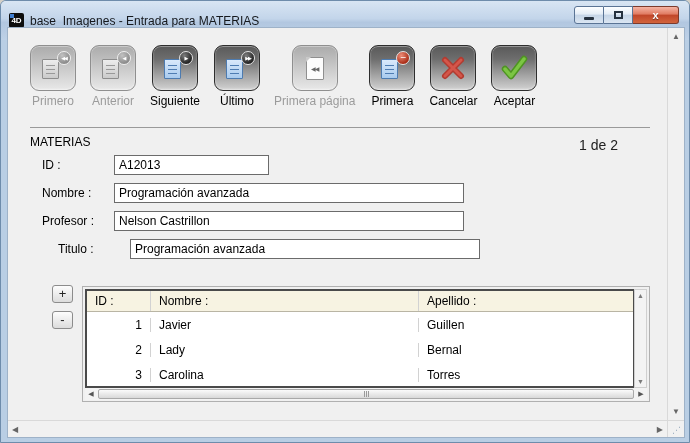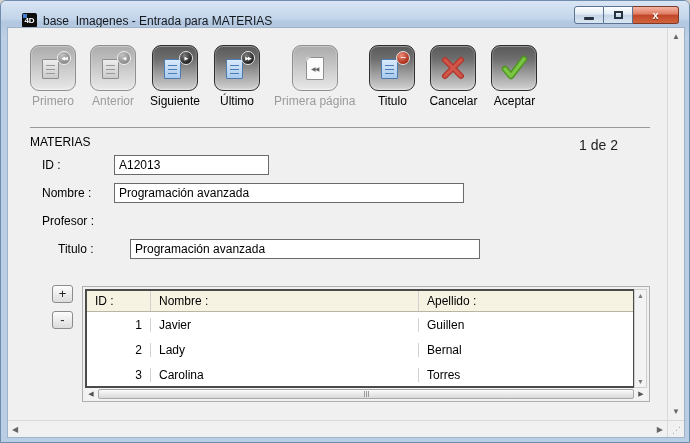--- a/index.html
+++ b/index.html
@@ -11,21 +11,21 @@
     background:#b9cee4;
     border:1px solid #6e8cab;
     border-radius:6px 6px 0 0;
     box-shadow: inset 0 1px 0 rgba(255,255,255,.6);
     overflow:hidden;
   }
 
   
   .titlebar {
     position:absolute; left:0; top:0; right:0; height:39px;
-    display:flex; align-items:center; gap:6px; padding:0 21px;
+    display:flex; align-items:center; gap:6px; padding:0 8px;
     background:linear-gradient(180deg,#d8e5f3 0%,#c3d5ea 45%,#b2c7e0 55%,#bed1e7 100%);
   }
   .app-icon {
     width:15px; height:15px; background:#0d0d0d; border-radius:2px;
     position:relative; display:flex; align-items:center; justify-content:center;
     color:#fff; font-size:8px; font-weight:bold; flex:0 0 auto;
   }
   .app-icon::before {
     content:""; position:absolute; left:1px; top:1px; width:4px; height:4px; background:#3f7ed0;
   }
@@ -278,21 +278,21 @@
 
         <div class="tool">
           <div class="tool-btn">
             <div class="doc-wrap">
               <div class="doc-page">
                   <div class="doc-lines"></div>
                 </div>
               <div class="badge red">−</div>
             </div>
           </div>
-          <div class="tool-label">Titulo</div>
+          <div class="tool-label">Primera</div>
         </div>
 
         <div class="tool">
           <div class="tool-btn">
             <svg class="mark-svg" width="30" height="30" viewBox="0 0 30 30">
               <path d="M7 7 L23 23 M23 7 L7 23" stroke="#b23b30" stroke-width="6" stroke-linecap="round" fill="none"></path>
               <path d="M7 7 L23 23 M23 7 L7 23" stroke="#d4564a" stroke-width="3" stroke-linecap="round" fill="none"></path>
             </svg>
           </div>
           <div class="tool-label">Cancelar</div>
@@ -318,20 +318,21 @@
       <div class="field-row row-id">
         <span class="field-label">ID :</span>
         <input class="field-input" type="text" value="A12013" style="">
       </div>
       <div class="field-row row-nombre">
         <span class="field-label">Nombre :</span>
         <input class="field-input" type="text" value="Programación avanzada" style="">
       </div>
       <div class="field-row row-profesor">
         <span class="field-label">Profesor :</span>
+        <input class="field-input" type="text" value="Nelson Castrillon" style="">
       </div>
       <div class="field-row row-titulo">
         <span class="field-label">Titulo :</span>
         <input class="field-input" type="text" value="Programación avanzada" style="">
       </div>
 
       <div class="mini-btn btn-add">+</div>
       <div class="mini-btn btn-remove">-</div>
 
       <div class="table-box">

